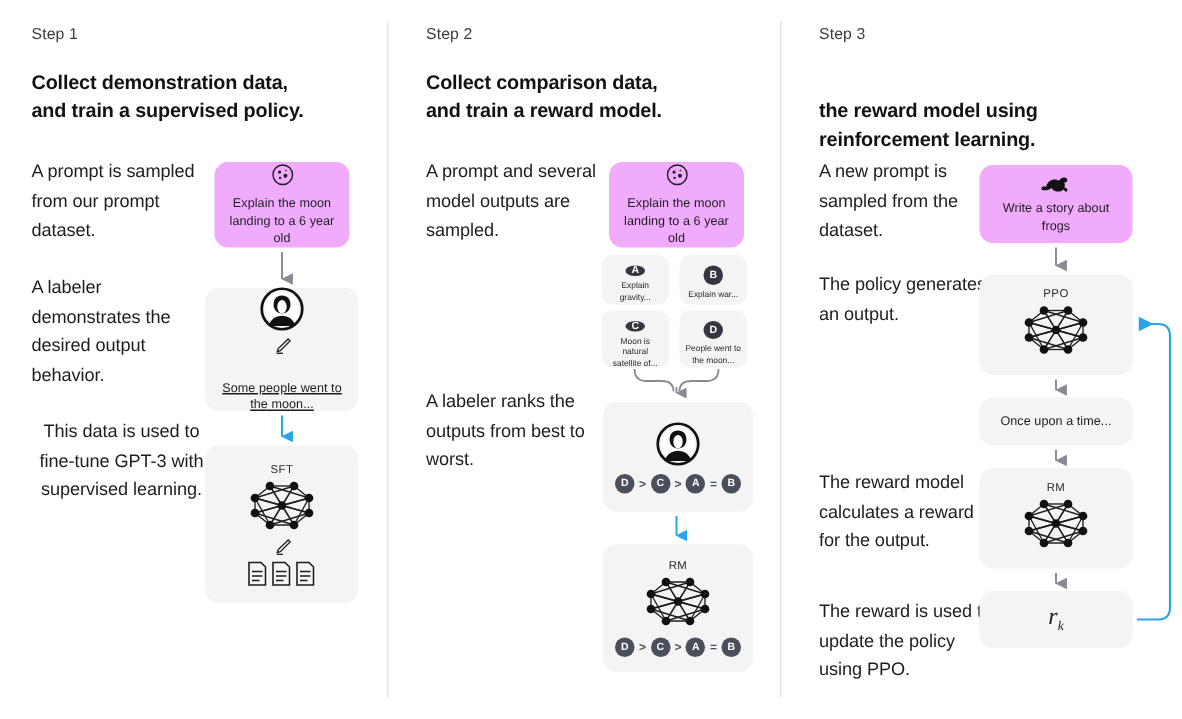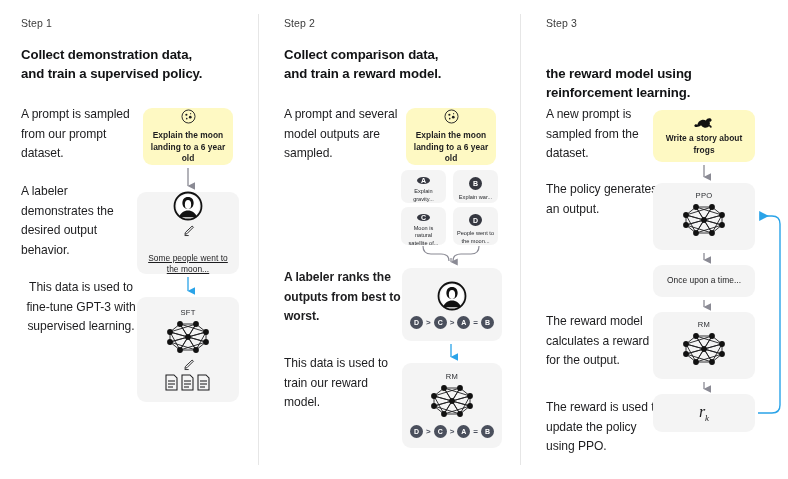--- a/index.html
+++ b/index.html
@@ -66,21 +66,21 @@
   
   .box {
     position: absolute;
     border-radius: 9px;
     background: #f4f4f4;
     display: flex;
     flex-direction: column;
     align-items: center;
     justify-content: center;
   }
-  .box.blue { background: #fef9c3; font-weight: bold; }
+  .box.blue { background: #f0abfc; }
   .box-text {
     font-size: 8.4px;
     line-height: 11.5px;
     text-align: center;
     color: #1d1d1f;
     padding: 0 6px;
     letter-spacing: .05px;
   }
   .mini-box {
     position: absolute;
@@ -291,22 +291,21 @@
 
   <div class="col" id="col2">
 
     <div class="step-label">Step 2</div>
     <div class="step-title">
       <span>Collect comparison data,</span><br>
       <span>and train a reward model.</span>
     </div>
 
     <div class="caption" style="top:105px;">A prompt and several model outputs are sampled.</div>
-    <div class="caption" style="top:268px;font-weight:bold;">A labeler ranks the outputs from best to worst.</div>
-    <div class="caption" style="top:354px;">This data is used to train our reward model.</div>
+    <div class="caption" style="top:258px;">A labeler ranks the outputs from best to worst.</div>
 
     <div class="box blue" style="left:143px; top:108px; width:90px; height:57px;">
       <span style="margin-bottom:5px;">
         <svg width="17" height="17" viewBox="0 0 24 24">
           <circle cx="12" cy="12" r="9.2" fill="none" stroke="#1d1d1f" stroke-width="1.3"></circle>
           <circle cx="9" cy="9.5" r="1.5" fill="#1d1d1f"></circle>
           <circle cx="14.5" cy="13" r="1.9" fill="#1d1d1f"></circle>
           <circle cx="9.5" cy="15" r="1.1" fill="#1d1d1f"></circle>
           <circle cx="15" cy="8" r="0.8" fill="#1d1d1f"></circle>
         </svg>

